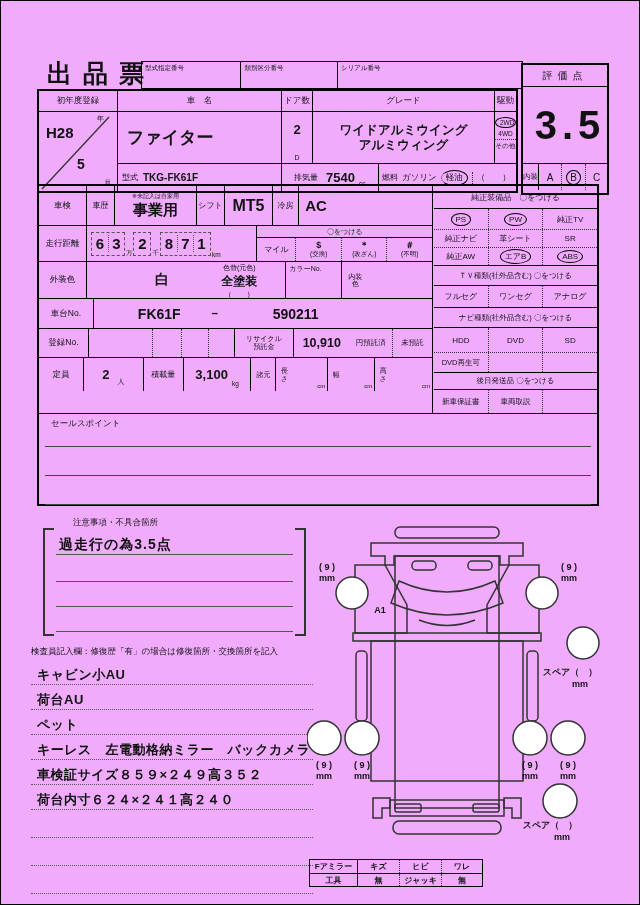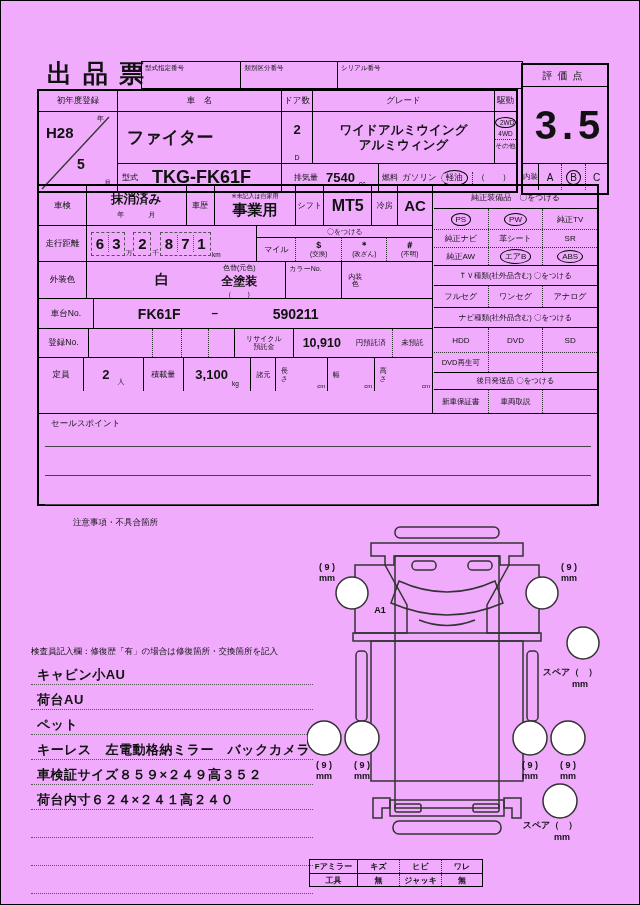--- a/index.html
+++ b/index.html
@@ -168,49 +168,40 @@
       </div>
     </div>
     <div class="c bl bt drivecell" style="left:455px;top:20px;width:22px;height:52px">
       <span class="opt circled">2WD</span>
       <span class="opt">4WD</span>
       <span class="opt drive-other">その他</span>
     </div>
 
     <div class="c bl bt" style="left:78px;top:72px;width:164px;height:28px;display:flex;align-items:center;padding-left:4px">
       <span class="mini-lbl">型式</span>
-      <span class="b" style="font-size:18px;margin-left:14px">TKG-FK61F</span>
+      <span class="b" style="font-size:10px;margin-left:5px">TKG-FK61F</span>
     </div>
     <div class="c bl bt" style="left:242px;top:72px;width:97px;height:28px;display:flex;align-items:center;padding-left:12px">
       <span class="mini-lbl">排気量</span>
       <span class="b" style="font-size:13px;margin-left:8px">7540</span>
       <span style="font-size:6.5px;align-self:flex-end;margin:0 0 4px 4px">cc</span>
     </div>
     <div class="c bl bt" style="left:339px;top:72px;width:138px;height:28px;display:flex;align-items:center;padding-left:3px">
       <span class="mini-lbl">燃料</span>
       <span style="font-size:8.5px;margin-left:4px">ガソリン</span>
       <span class="dotl circled" style="font-size:8.5px;margin-left:4px;padding-left:4px">軽油</span>
       <span class="dotl" style="font-size:8.5px;margin-left:4px;padding-left:4px">（　　）</span>
     </div>
   </div>
 
   <div class="abs sec2">
     <div class="s2l">
 
       <div class="lrow" style="height:40px">
         <div class="lc lbl9" style="width:48px">車検</div>
-        <div class="lc" style="width:100px">
-          <div>
-            <div class="b" style="font-size:12.5px">抹消済み</div>
-            <div style="font-size:7px;margin-top:2px">
-              <span style="margin-right:22px">年</span>
-              <span>月</span>
-            </div>
-          </div>
-        </div>
         <div class="lc lbl8" style="width:28px">車歴</div>
         <div class="lc" style="width:82px">
           <div>
             <div style="font-size:6px">※未記入は自家用</div>
             <div class="b" style="font-size:15px">事業用</div>
           </div>
         </div>
         <div class="lc lbl8" style="width:28px">シフト</div>
         <div class="lc b" style="width:48px;font-size:16px">MT5</div>
         <div class="lc lbl8" style="width:26px">冷房</div>
@@ -390,20 +381,27 @@
 
     <div class="sales">
       <div style="font-size:8.5px;padding:4px 0 0 12px">セールスポイント</div>
       <div class="salesline" style="margin-top:16px"></div>
       <div class="salesline" style="margin-top:28px"></div>
       <div class="salesline" style="margin-top:28px"></div>
     </div>
   </div>
 
   <div class="abs note-hd">注意事項・不具合箇所</div>
+  <div class="bracket">
+    <span class="btext">過走行の為3.5点</span>
+    <div class="bline" style="top:26px"></div>
+    <div class="bline" style="top:53px"></div>
+    <div class="bline" style="top:78px"></div>
+    <div class="bline" style="top:103px"></div>
+  </div>
   <div class="abs insp-note">検査員記入欄：修復歴「有」の場合は修復箇所・交換箇所を記入</div>
 
   <div class="abs checklist">
     <div class="chk">キャビン小AU</div>
     <div class="chk">荷台AU</div>
     <div class="chk">ペット</div>
     <div class="chk">キーレス　左電動格納ミラー　バックカメラ</div>
     <div class="chk">車検証サイズ８５９×２４９高３５２</div>
     <div class="chk">荷台内寸６２４×２４１高２４０</div>
     <div class="chk empty"></div>

